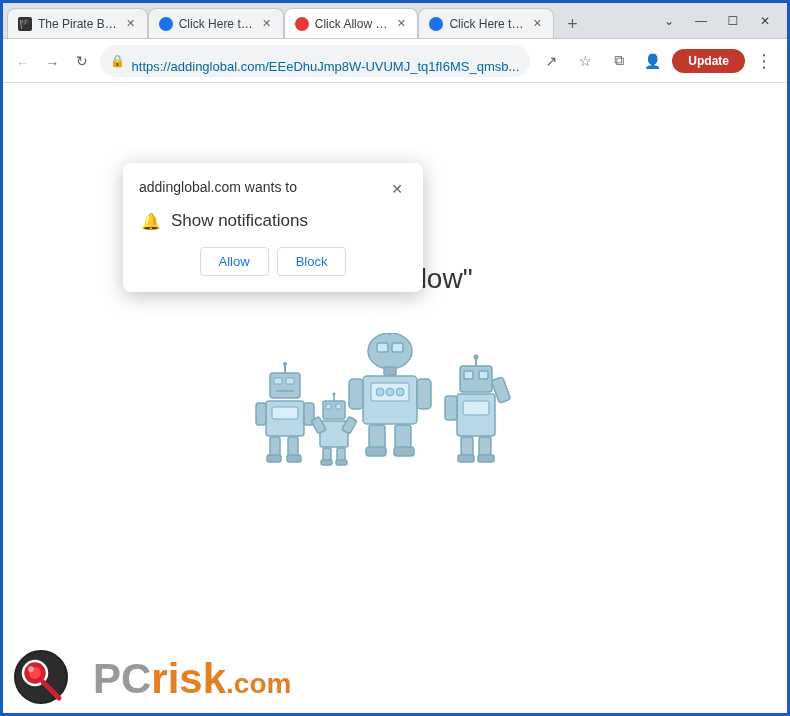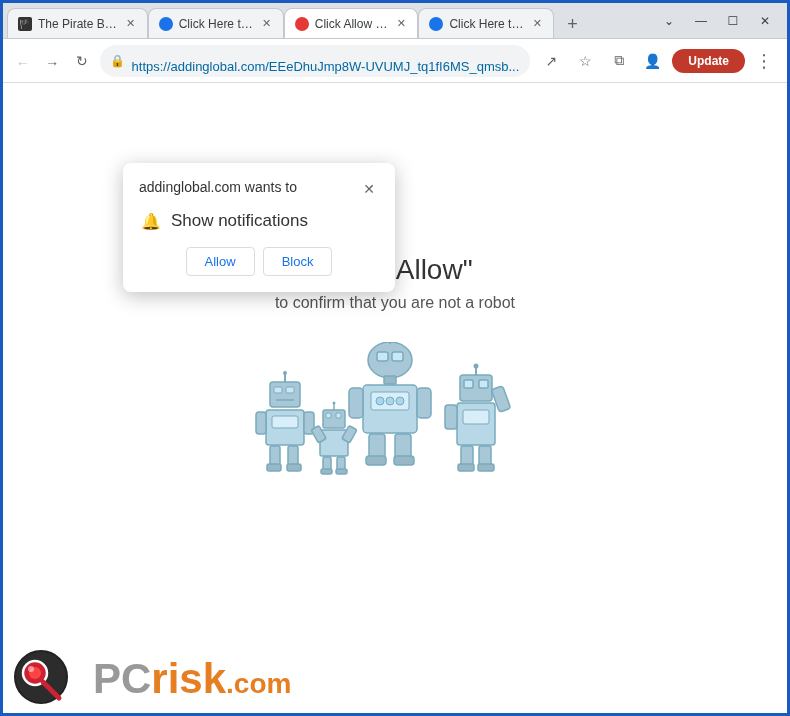--- a/index.html
+++ b/index.html
@@ -278,21 +278,21 @@
 
     
     .notification-popup {
       position: absolute;
       top: 80px;
       left: 120px;
       background: white;
       border-radius: 8px;
       box-shadow: 0 4px 20px rgba(0,0,0,0.25);
       padding: 16px;
-      width: 272px;
+      width: 300px;
       z-index: 100;
     }
 
     .popup-header {
       display: flex;
       justify-content: space-between;
       align-items: flex-start;
       margin-bottom: 12px;
     }
 
@@ -445,21 +445,20 @@
         <span class="permission-text">Show notifications</span>
       </div>
       <div class="popup-buttons">
         <button class="btn-allow">Allow</button>
         <button class="btn-block">Block</button>
       </div>
     </div>
 
     <div class="main-text">
       <div class="main-heading">Click "Allow"</div>
-      <div class="main-subheading">to confirm that you are not a robot</div>
     </div>
 
     <div class="robots-container">
       <svg width="280" height="160" viewBox="0 0 280 160">
 
         <g transform="translate(5,30)">
 
           <rect x="10" y="10" width="30" height="25" rx="3" fill="#a8c8d8" stroke="#7aabbc" stroke-width="1.5"></rect>
 
           <line x1="25" y1="10" x2="25" y2="2" stroke="#7aabbc" stroke-width="2"></line>

